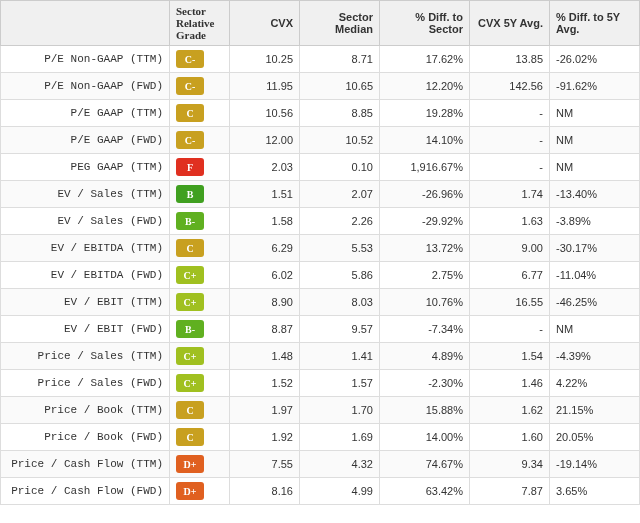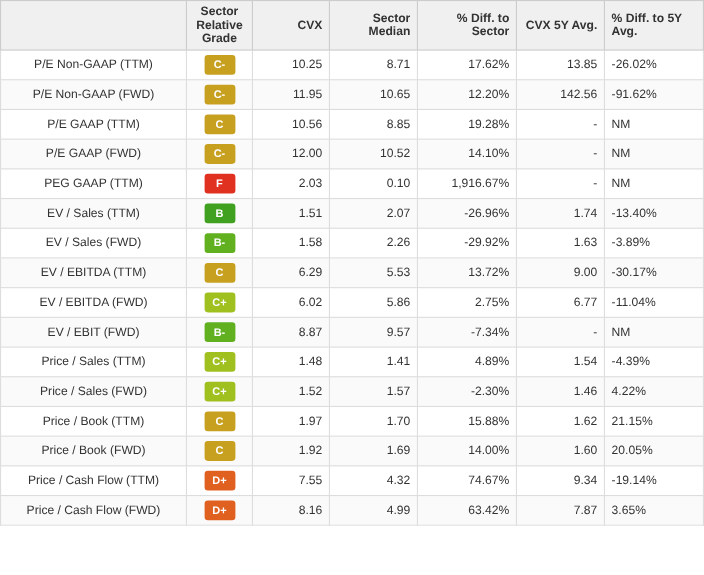--- a/index.html
+++ b/index.html
@@ -15,21 +15,21 @@
       color: #333;
     }
     td {
       border: 1px solid #ddd;
       padding: 4px 6px;
       font-size: 11px;
       color: #333;
       background: #fff;
     }
     tr:nth-child(even) td { background: #fafafa; }
-    .metric-name { text-align: center; min-width: 110px; }
+    .metric-name { text-align: right; min-width: 110px; font-family: Liberation Mono, monospace; }
     .grade-badge {
       display: inline-flex;
       align-items: center;
       justify-content: center;
       width: 28px;
       height: 18px;
       border-radius: 3px;
       font-weight: bold;
       font-size: 10px;
       color: #fff;
@@ -37,21 +37,21 @@
     .grade-C-minus { background: #c8a020; }
     .grade-C { background: #c8a020; }
     .grade-C-plus { background: #a0c020; }
     .grade-B { background: #40a020; }
     .grade-B-minus { background: #60b020; }
     .grade-F { background: #e03020; }
     .grade-D-plus { background: #e06020; }
     .grade-dash { background: #aaa; }
     .num { text-align: right; }
     .center { text-align: center; }
-    .col-grade { text-align: center; width: 60px; }
+    .col-grade { text-align: left; width: 60px; font-family: Liberation Serif, serif; }
     .col-cvx { text-align: right; width: 70px; }
     .col-median { text-align: right; width: 80px; }
     .col-diff { text-align: right; width: 90px; }
     .col-5yr { text-align: right; width: 80px; }
     .col-diff2 { text-align: left; width: 90px; }
   </style>
 </head>
 <body>
 
 <table>
@@ -160,20 +160,31 @@
     <td class="col-grade center">
       <span class="grade-badge grade-C-plus">C+</span>
     </td>
     <td class="col-cvx num">6.02</td>
     <td class="col-median num">5.86</td>
     <td class="col-diff num">2.75%</td>
     <td class="col-5yr num">6.77</td>
     <td class="col-diff2 num">-11.04%</td>
   </tr>
       <tr>
+    <td class="metric-name">EV / EBIT (TTM)</td>
+    <td class="col-grade center">
+      <span class="grade-badge grade-C-plus">C+</span>
+    </td>
+    <td class="col-cvx num">8.90</td>
+    <td class="col-median num">8.03</td>
+    <td class="col-diff num">10.76%</td>
+    <td class="col-5yr num">16.55</td>
+    <td class="col-diff2 num">-46.25%</td>
+  </tr>
+      <tr>
     <td class="metric-name">EV / EBIT (FWD)</td>
     <td class="col-grade center">
       <span class="grade-badge grade-B-minus">B-</span>
     </td>
     <td class="col-cvx num">8.87</td>
     <td class="col-median num">9.57</td>
     <td class="col-diff num">-7.34%</td>
     <td class="col-5yr num">-</td>
     <td class="col-diff2 num">NM</td>
   </tr>

